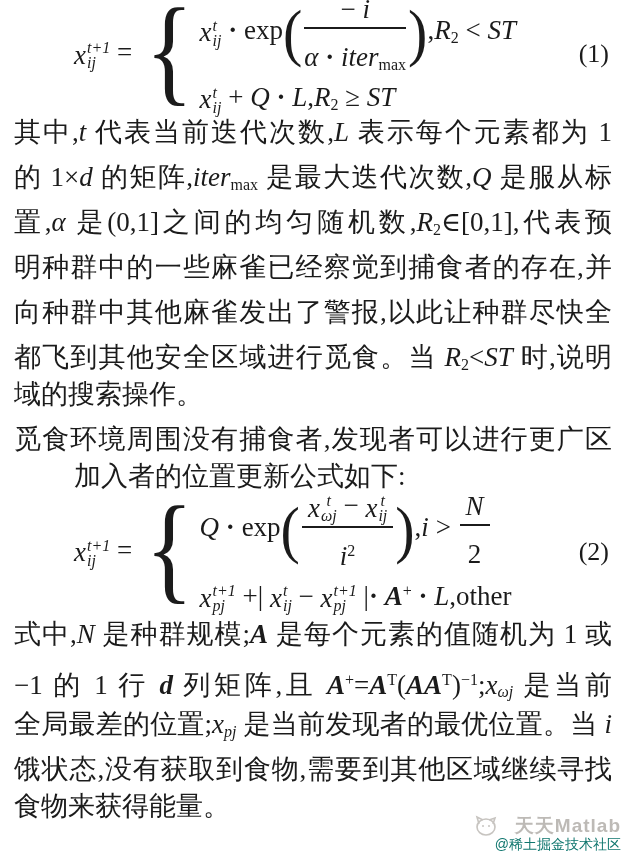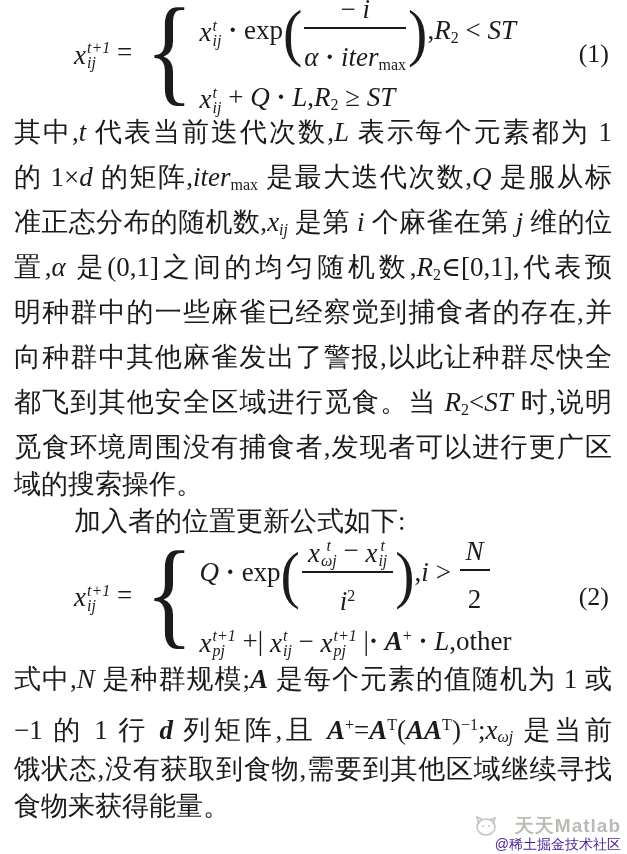--- a/index.html
+++ b/index.html
@@ -69,60 +69,60 @@
     font-size: 58px; line-height: 0;
     transform: scaleY(1.08);
   }
   
   .watermark {
     position: absolute; right: 6px; bottom: 2px;
     text-align: right; line-height: 1.05;
   }
   .wm-row { display: flex; align-items: center; justify-content: flex-end; gap: 17px; }
   .wm-title { font-size: 19px; font-weight: bold; letter-spacing: 1px; color: #bdbab6; font-family: "Liberation Sans", sans-serif; }
-  .wm-sub   { font-size: 14px; color: #4c1d95; font-family: "Liberation Sans", sans-serif; }
+  .wm-sub   { font-size: 14px; color: #0f766e; font-family: "Liberation Sans", sans-serif; }
 </style>
 </head>
 <body>
 
 <div class="page">
 
   <div class="equation equation-1">
     <div class="eq-lhs" data-rich="eq1.lhs"><span class="vargrp"><span class="vbase">x</span><span class="scripts"><span class="scr scr-sup">t+1</span><span class="scr scr-sub">ij</span></span></span><span> = </span></div>
     <div class="eq-brace">{</div>
     <div class="eq-cases">
       <div class="eq-case" data-rich="eq1.case1"><span class="vargrp"><span class="vbase">x</span><span class="scripts"><span class="scr scr-sup">t</span><span class="scr scr-sub">ij</span></span></span><span> </span><span class="s-dot">·</span><span> exp</span><span class="bigparen">(</span><span class="frac"><span class="num"><span>− </span><span class="s-it">i</span></span><span class="den"><span class="s-it">α</span><span> </span><span class="s-dot">·</span><span> </span><span class="s-it">iter</span><span class="s-sub">max</span></span></span><span class="bigparen">)</span><span>,</span><span class="s-it">R</span><span class="s-sub">2</span><span> &lt; </span><span class="s-it">ST</span></div>
       <div class="eq-case" data-rich="eq1.case2"><span class="vargrp"><span class="vbase">x</span><span class="scripts"><span class="scr scr-sup">t</span><span class="scr scr-sub">ij</span></span></span><span> + </span><span class="s-it">Q</span><span> </span><span class="s-dot">·</span><span> </span><span class="s-it">L</span><span>,</span><span class="s-it">R</span><span class="s-sub">2</span><span> ≥ </span><span class="s-it">ST</span></div>
     </div>
     <div class="eq-number">(1)</div>
   </div>
 
   <div class="bodyline fill" data-rich="body.lines.0.segments"><span>其中,</span><span class="s-it">t</span><span> 代表当前迭代次数,</span><span class="s-it">L</span><span> 表示每个元素都为 1</span></div>
   <div class="bodyline fill" data-rich="body.lines.1.segments"><span>的 1×</span><span class="s-it">d</span><span> 的矩阵,</span><span class="s-it">iter</span><span class="s-sub">max</span><span> 是最大迭代次数,</span><span class="s-it">Q</span><span> 是服从标</span></div>
-  <div class="bodyline fill" data-rich="body.lines.2.segments"><span>准正态分布的随机数,</span><span class="s-it">x</span><span class="s-isub">ij</span><span> 是第 </span><span class="s-it">i</span><span> 个麻雀在第 </span><span class="s-it">j</span><span> 维的位</span></div>
   <div class="bodyline fill" data-rich="body.lines.3.segments"><span>置,</span><span class="s-it">α</span><span> 是(0,1]之间的均匀随机数,</span><span class="s-it">R</span><span class="s-sub">2</span><span>∈[0,1],代表预</span></div>
   <div class="bodyline fill" data-rich="body.lines.5.segments"><span>明种群中的一些麻雀已经察觉到捕食者的存在,并</span></div>
   <div class="bodyline fill" data-rich="body.lines.6.segments"><span>向种群中其他麻雀发出了警报,以此让种群尽快全</span></div>
   <div class="bodyline fill" data-rich="body.lines.7.segments"><span>都飞到其他安全区域进行觅食。当 </span><span class="s-it">R</span><span class="s-sub">2</span><span>&lt;</span><span class="s-it">ST</span><span> 时,说明</span></div>
+  <div class="bodyline" data-rich="body.lines.9.segments"><span>域的搜索操作。</span></div>
   <div class="bodyline fill" data-rich="body.lines.8.segments"><span>觅食环境周围没有捕食者,发现者可以进行更广区</span></div>
-  <div class="bodyline" data-rich="body.lines.9.segments"><span>域的搜索操作。</span></div>
   <div class="bodyline indent" data-rich="body.lines.10.segments"><span>加入者的位置更新公式如下:</span></div>
 
   <div class="equation equation-2">
     <div class="eq-lhs" data-rich="eq2.lhs"><span class="vargrp"><span class="vbase">x</span><span class="scripts"><span class="scr scr-sup">t+1</span><span class="scr scr-sub">ij</span></span></span><span> = </span></div>
     <div class="eq-brace">{</div>
     <div class="eq-cases">
       <div class="eq-case" data-rich="eq2.case1"><span class="s-it">Q</span><span> </span><span class="s-dot">·</span><span> exp</span><span class="bigparen">(</span><span class="frac"><span class="num"><span class="vargrp"><span class="vbase">x</span><span class="scripts"><span class="scr scr-sup">t</span><span class="scr scr-sub">ωj</span></span></span><span> − </span><span class="vargrp"><span class="vbase">x</span><span class="scripts"><span class="scr scr-sup">t</span><span class="scr scr-sub">ij</span></span></span></span><span class="den"><span class="s-it">i</span><span class="s-sup">2</span></span></span><span class="bigparen">)</span><span>,</span><span class="s-it">i</span><span> &gt; </span><span class="frac"><span class="num"><span class="s-it">N</span></span><span class="den"><span>2</span></span></span></div>
       <div class="eq-case" data-rich="eq2.case2"><span class="vargrp"><span class="vbase">x</span><span class="scripts"><span class="scr scr-sup">t+1</span><span class="scr scr-sub">pj</span></span></span><span> +| </span><span class="vargrp"><span class="vbase">x</span><span class="scripts"><span class="scr scr-sup">t</span><span class="scr scr-sub">ij</span></span></span><span> − </span><span class="vargrp"><span class="vbase">x</span><span class="scripts"><span class="scr scr-sup">t+1</span><span class="scr scr-sub">pj</span></span></span><span> |</span><span class="s-dot">·</span><span> </span><span class="s-bi">A</span><span class="s-sup">+</span><span> </span><span class="s-dot">·</span><span> </span><span class="s-it">L</span><span>,other</span></div>
     </div>
     <div class="eq-number">(2)</div>
   </div>
 
   <div class="bodyline fill" data-rich="body.lines.11.segments"><span>式中,</span><span class="s-it">N</span><span> 是种群规模;</span><span class="s-bi">A</span><span> 是每个元素的值随机为 1 或</span></div>
   <div class="bodyline fill" data-rich="body.lines.12.segments"><span>−1 的 1 行 </span><span class="s-bi">d</span><span> 列矩阵,且 </span><span class="s-bi">A</span><span class="s-sup">+</span><span>=</span><span class="s-bi">A</span><span class="s-sup">T</span><span>(</span><span class="s-bi">AA</span><span class="s-sup">T</span><span>)</span><span class="s-sup">−1</span><span>;</span><span class="s-it">x</span><span class="s-isub">ωj</span><span> 是当前</span></div>
+  <div class="bodyline fill" data-rich="body.lines.13.segments"><span>全局最差的位置;</span><span class="s-it">x</span><span class="s-isub">pj</span><span> 是当前发现者的最优位置。当 </span><span class="s-it">i</span></div>
   <div class="bodyline fill" data-rich="body.lines.15.segments"><span>饿状态,没有获取到食物,需要到其他区域继续寻找</span></div>
   <div class="bodyline" data-rich="body.lines.16.segments"><span>食物来获得能量。</span></div>
 
   <div class="watermark">
     <div class="wm-row">
       <span style="line-height:0;">
         <svg width="24" height="22" viewBox="0 0 24 22">
           <path d="M5 9 L3 2 L9 5" fill="none" stroke="#c7c4c0" stroke-width="1.6"></path>
           <path d="M19 9 L21 3 L15 5" fill="none" stroke="#c7c4c0" stroke-width="1.6"></path>
           <ellipse cx="12" cy="12" rx="9" ry="8" fill="none" stroke="#c7c4c0" stroke-width="1.6"></ellipse>

